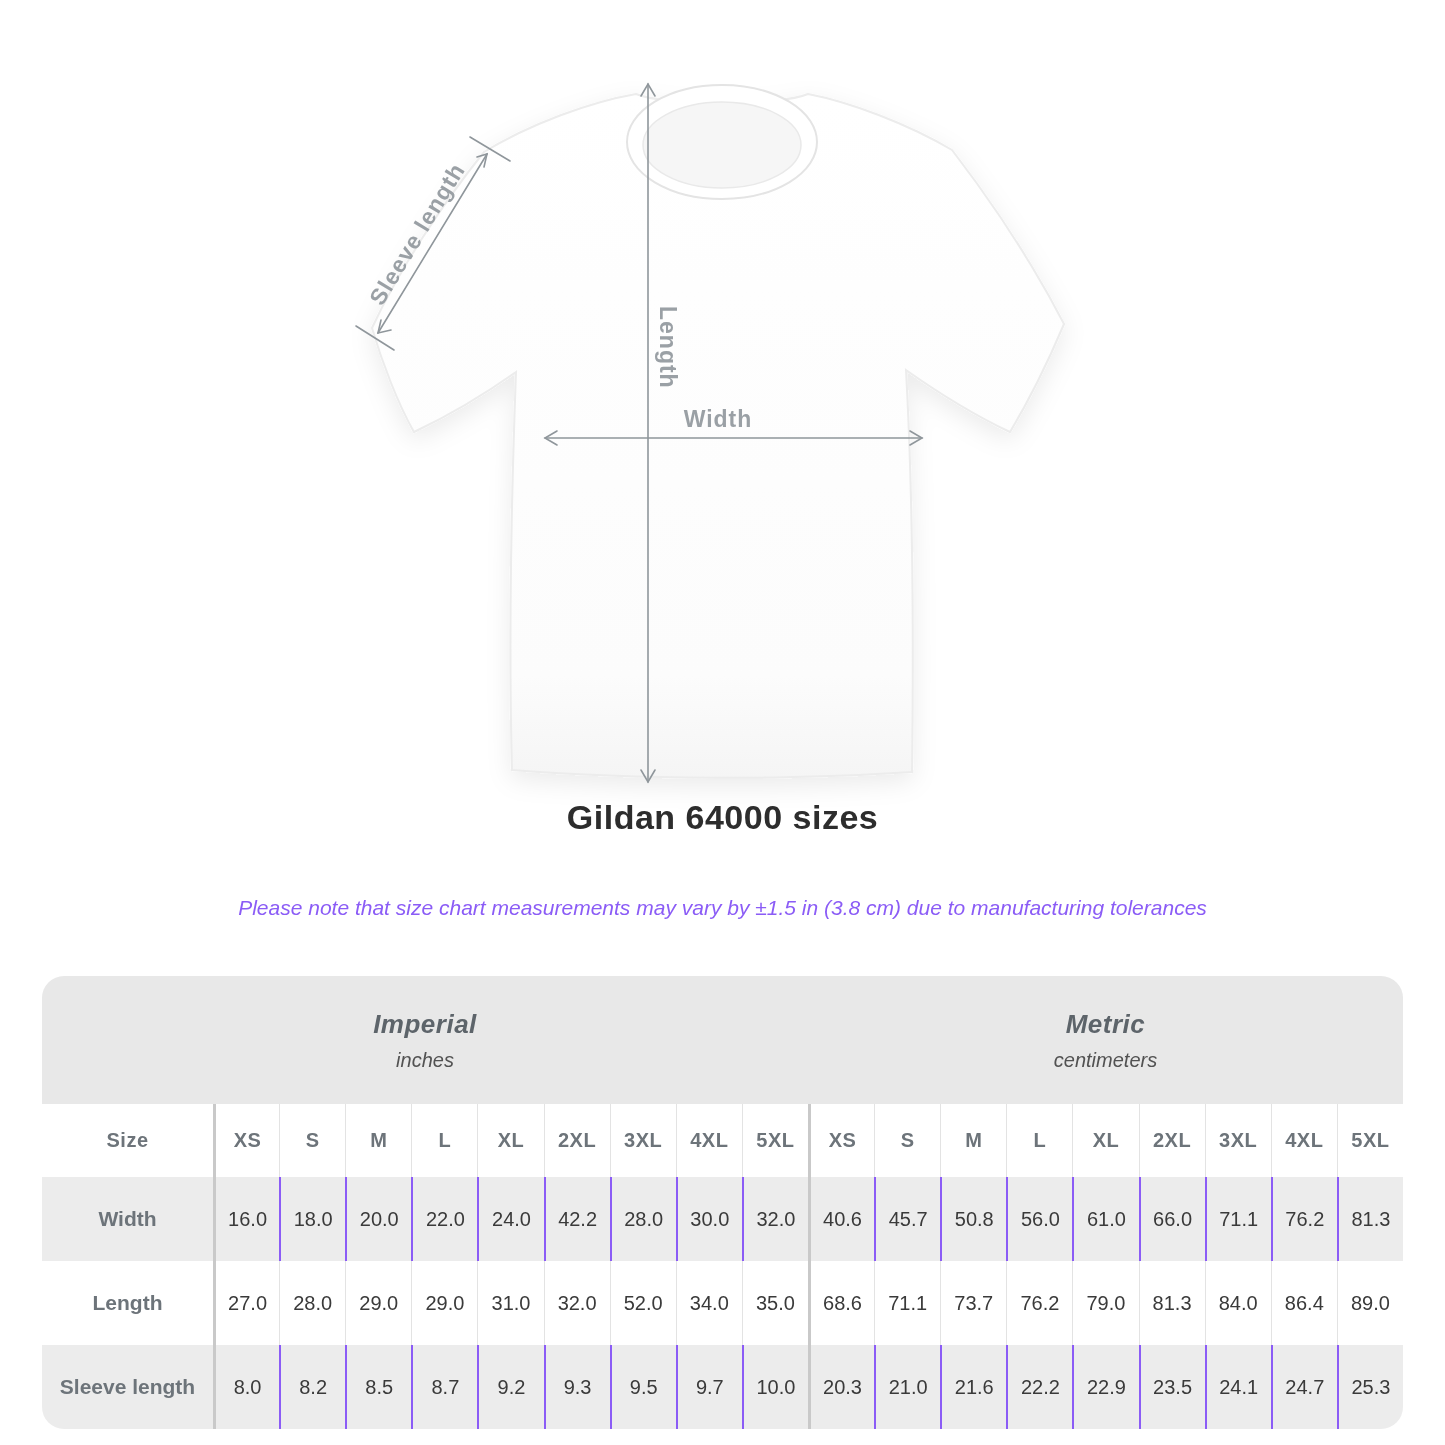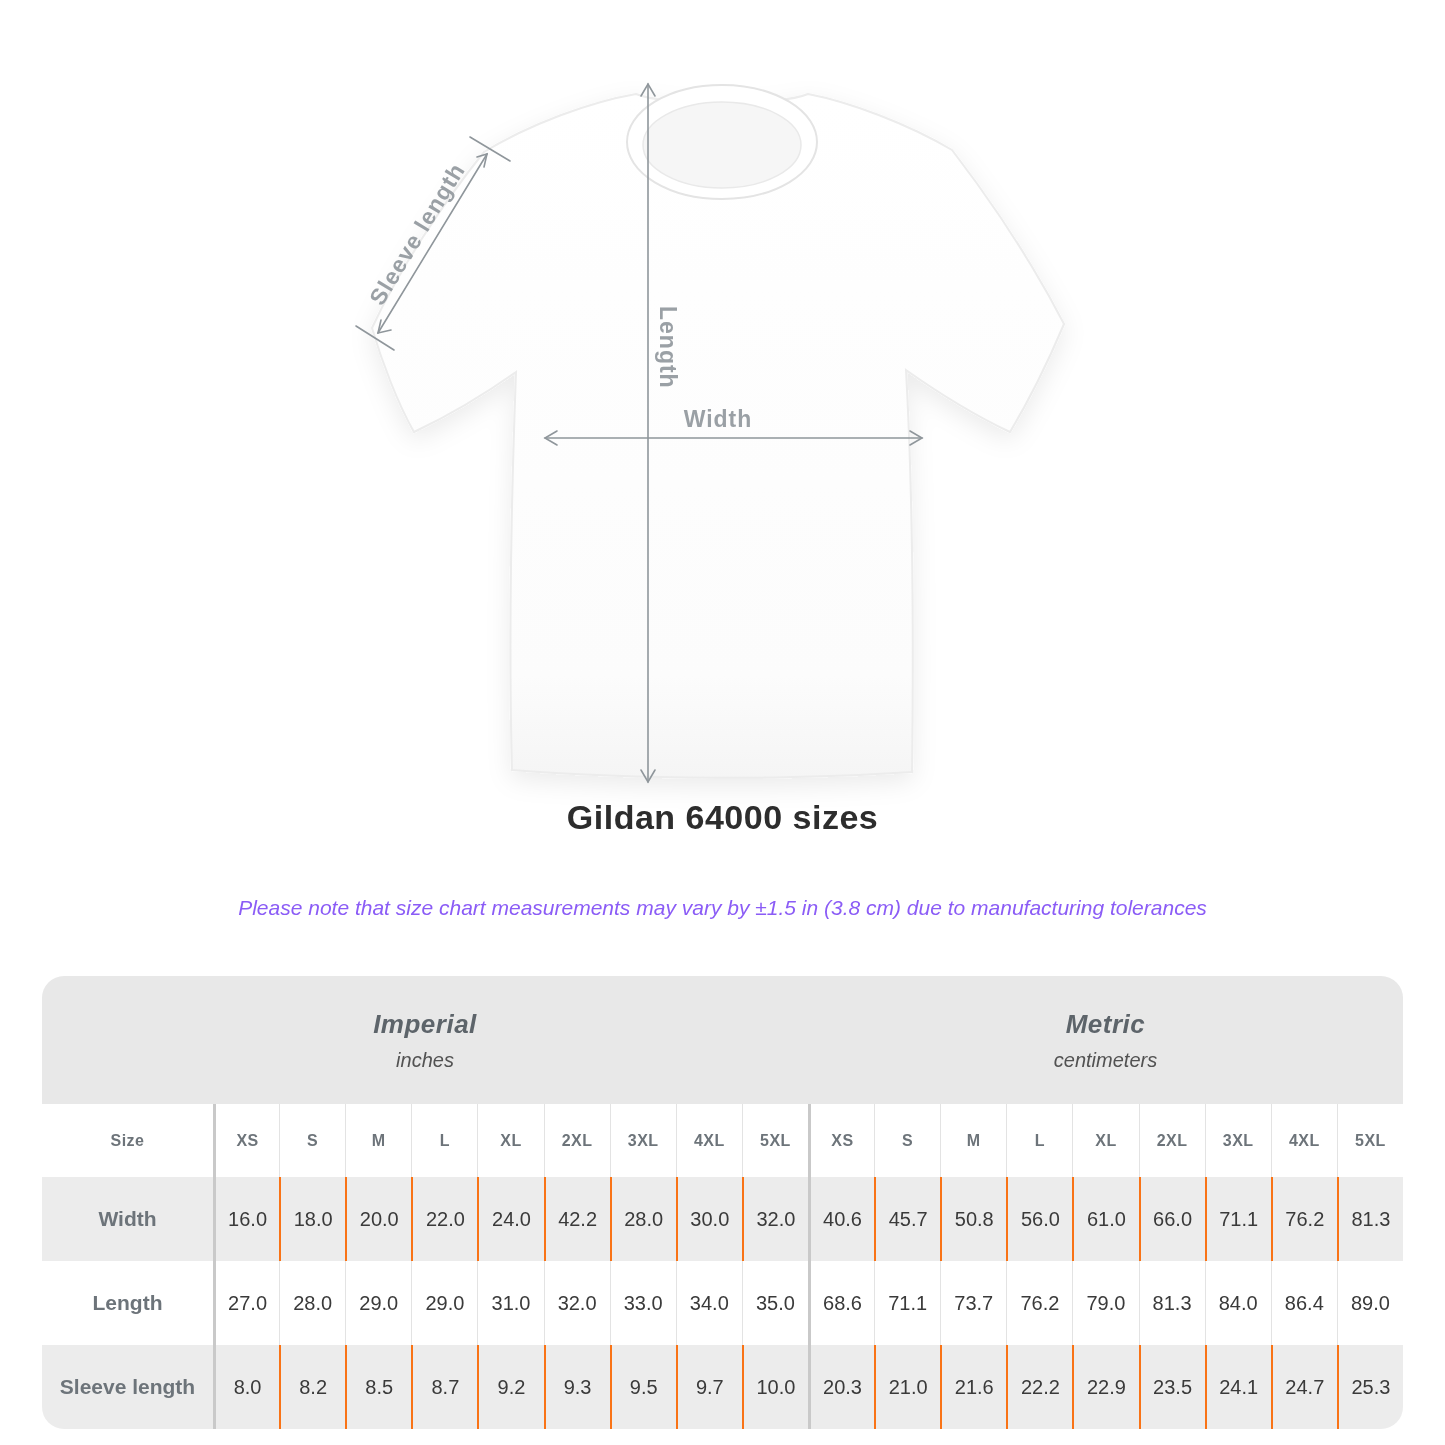--- a/index.html
+++ b/index.html
@@ -29,30 +29,30 @@
   }
   table.size-table{
     width:1361px;table-layout:fixed;border-collapse:separate;border-spacing:0;
   }
   .size-table th,.size-table td{padding:0;margin:0;text-align:center;vertical-align:middle;}
   
   .section-header{background:#e8e8e8;height:128px;}
   .section-title{font-size:26px;font-weight:bold;font-style:italic;color:#5d646a;letter-spacing:0.5px;}
   .section-sub{font-size:20px;font-style:italic;color:#525252;margin-top:9px;font-weight:normal;}
   
-  .size-row th{height:73px;background:#ffffff;font-size:16px;font-weight:bold;color:#6d747a;letter-spacing:0.5px;}
+  .size-row th{height:73px;background:#ffffff;font-size:20px;font-weight:bold;color:#6d747a;letter-spacing:0.5px;}
   .size-row th.val-col{border-left:1px solid #e3e3e3;}
   .size-row th.sep-strong{border-left:3px solid #c9c9c9;}
   
   .row-gray th,.row-gray td{background:#ececec;height:84px;}
   .row-white th,.row-white td{background:#ffffff;height:84px;}
   .row-label{font-size:21px;font-weight:bold;color:#6d747a;}
   .val-cell{font-size:20px;color:#3a3a3a;font-weight:normal;}
   .row-white .val-cell{border-left:1px solid #e3e3e3;}
-  .row-gray .val-cell{border-left:2px solid #f97316;}
+  .row-gray .val-cell{border-left:2px solid #8b5cf6;}
   .row-white .val-cell.sep-strong,.row-gray .val-cell.sep-strong{border-left:3px solid #c9c9c9;}
 </style>
 </head>
 <body>
 
 <div class="canvas">
 
   <svg class="figure-svg" viewBox="0 0 1445 830" xmlns="http://www.w3.org/2000/svg">
     <defs>
       <filter id="soft" x="-20%" y="-20%" width="140%" height="140%">
@@ -188,21 +188,21 @@
             <td class="val-cell">81.3</td>
           </tr>
           <tr class="row-white">
             <th class="row-label">Length</th>
             <td class="val-cell sep-strong">27.0</td>
             <td class="val-cell">28.0</td>
             <td class="val-cell">29.0</td>
             <td class="val-cell">29.0</td>
             <td class="val-cell">31.0</td>
             <td class="val-cell">32.0</td>
-            <td class="val-cell">33.0</td>
+            <td class="val-cell">52.0</td>
             <td class="val-cell">34.0</td>
             <td class="val-cell">35.0</td>
             <td class="val-cell sep-strong">68.6</td>
             <td class="val-cell">71.1</td>
             <td class="val-cell">73.7</td>
             <td class="val-cell">76.2</td>
             <td class="val-cell">79.0</td>
             <td class="val-cell">81.3</td>
             <td class="val-cell">84.0</td>
             <td class="val-cell">86.4</td>

